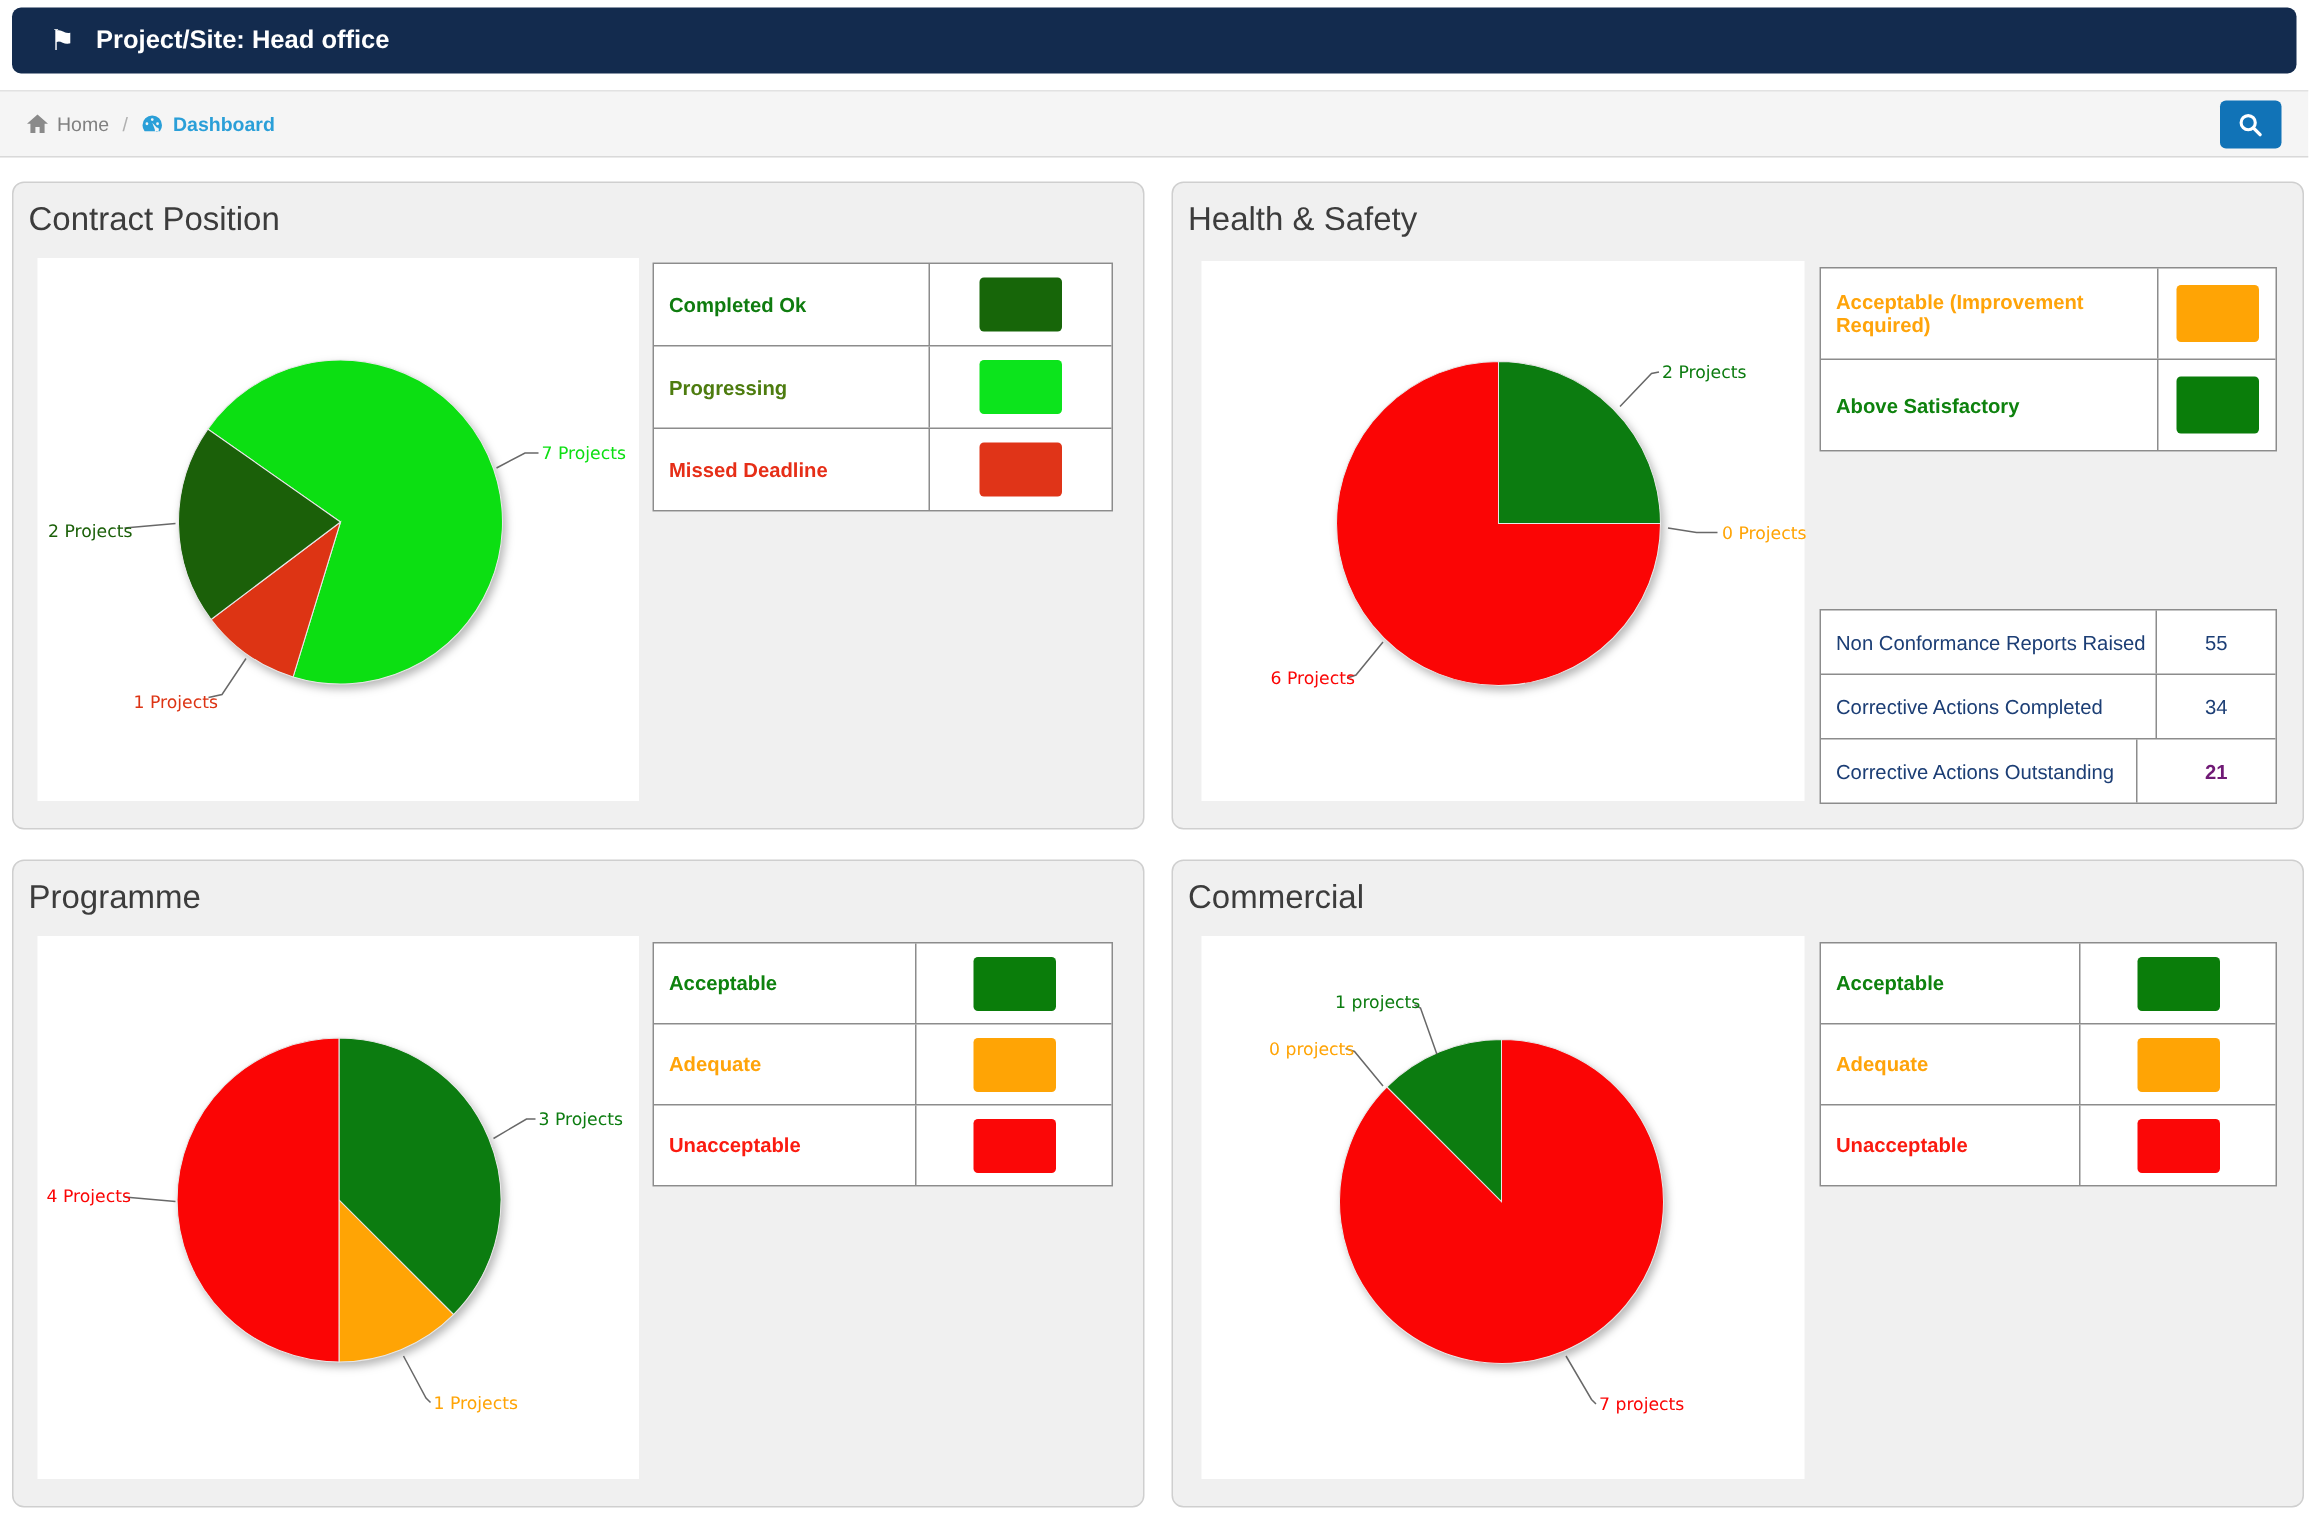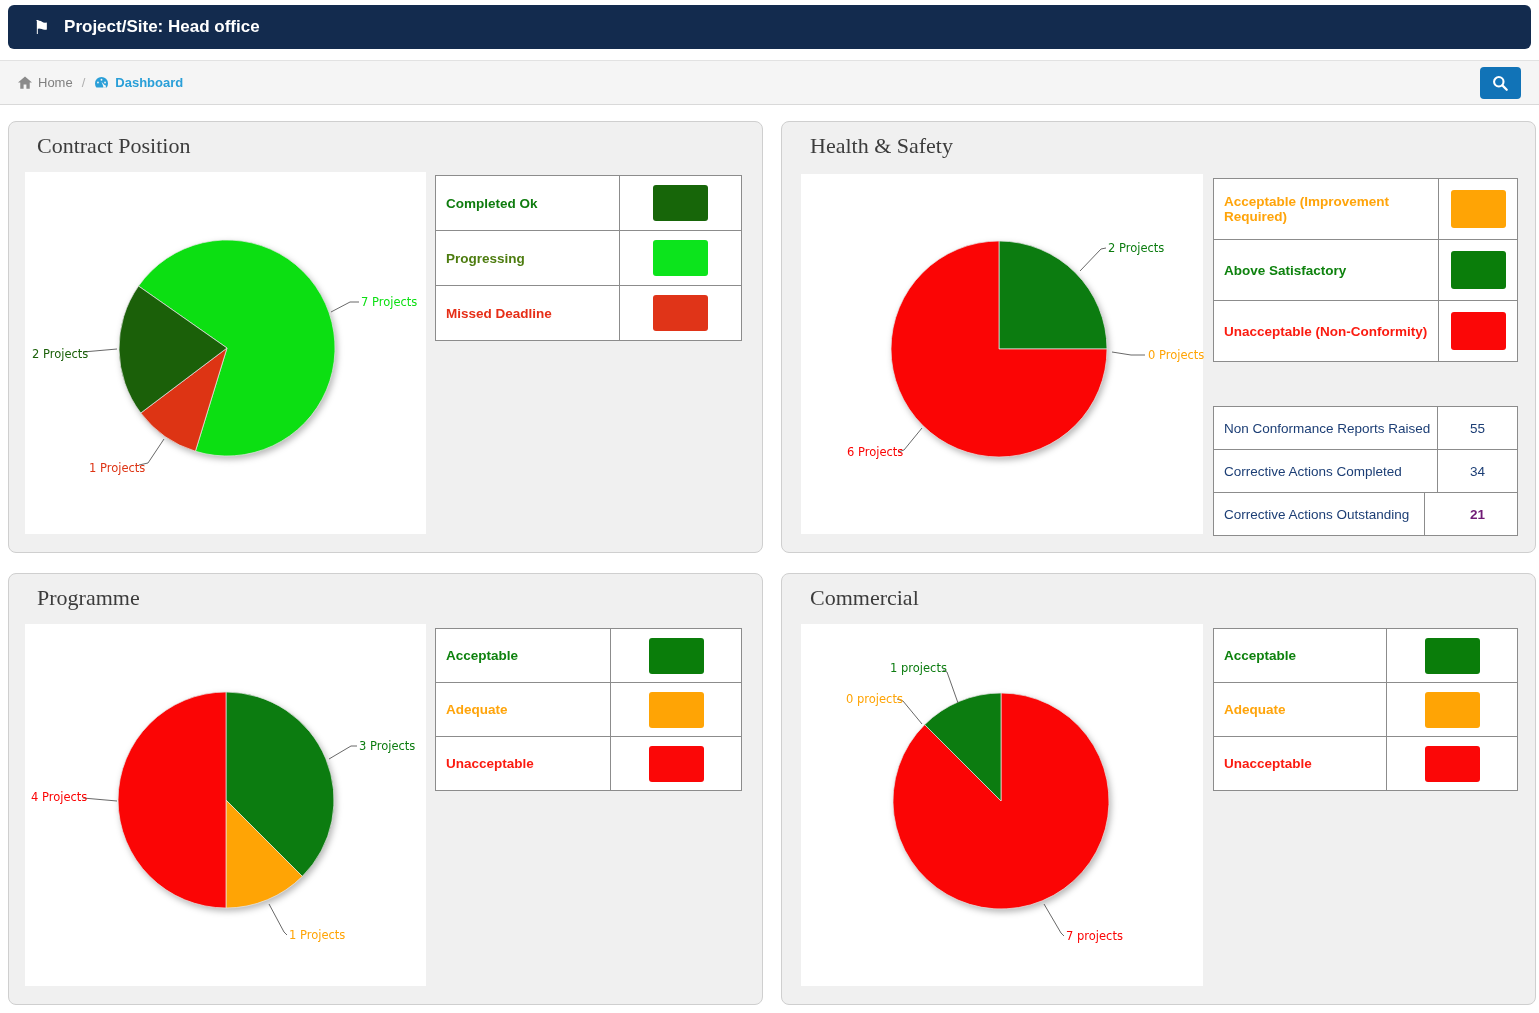--- a/index.html
+++ b/index.html
@@ -31,21 +31,21 @@
   }
   
   .panel{
     position:absolute;width:753px;height:430px;background:#f0f0f0;
     border:1px solid #cfcfcf;border-radius:8px;
   }
   #p0{left:8px;top:121px;}
   #p1{left:781px;top:121px;}
   #p2{left:8px;top:573px;}
   #p3{left:781px;top:573px;}
-  .panel-title{position:absolute;left:28px;top:11px;margin:0;font-size:22px;font-weight:400;color:#3c3c3c;font-family:Liberation Serif, serif;}
+  .panel-title{position:absolute;left:10px;top:11px;margin:0;font-size:22px;font-weight:400;color:#3c3c3c;}
   .chart-area{position:absolute;background:#fff;}
   #p0 .chart-area,#p2 .chart-area{left:16px;top:50px;width:401px;height:362px;}
   #p1 .chart-area{left:19px;top:52px;width:402px;height:360px;}
   #p3 .chart-area{left:19px;top:50px;width:402px;height:362px;}
   .pie-svg{position:absolute;width:220px;height:220px;filter:drop-shadow(2px 3px 3px rgba(0,0,0,.28));}
   #p0 .pie-svg{left:92px;top:66px;}
   #p1 .pie-svg{left:88px;top:65px;}
   #p2 .pie-svg{left:91px;top:66px;}
   #p3 .pie-svg{left:90px;top:67px;}
   .connectors{position:absolute;left:0;top:0;width:100%;height:100%;pointer-events:none;}
@@ -174,26 +174,20 @@
       <div class="legend-swatch-cell">
           <div class="swatch" style="background: rgb(255, 164, 5);"></div>
         </div>
     </div>
     <div class="legend-row">
       <div class="legend-label" style="color: rgb(14, 130, 14);">Above Satisfactory</div>
       <div class="legend-swatch-cell">
           <div class="swatch" style="background: rgb(10, 125, 10);"></div>
         </div>
     </div>
-    <div class="legend-row">
-      <div class="legend-label" style="color: rgb(251, 27, 16);">Unacceptable (Non-Conformity)</div>
-      <div class="legend-swatch-cell">
-          <div class="swatch" style="background: rgb(251, 7, 7);"></div>
-        </div>
-    </div>
   </div>
   <div class="stats">
     <div class="stats-row">
       <div class="stats-label">Non Conformance Reports Raised</div>
       <div class="stats-value" style="color: rgb(28, 62, 117);">55</div>
     </div>
     <div class="stats-row">
       <div class="stats-label">Corrective Actions Completed</div>
       <div class="stats-value" style="color: rgb(28, 62, 117);">34</div>
     </div>

